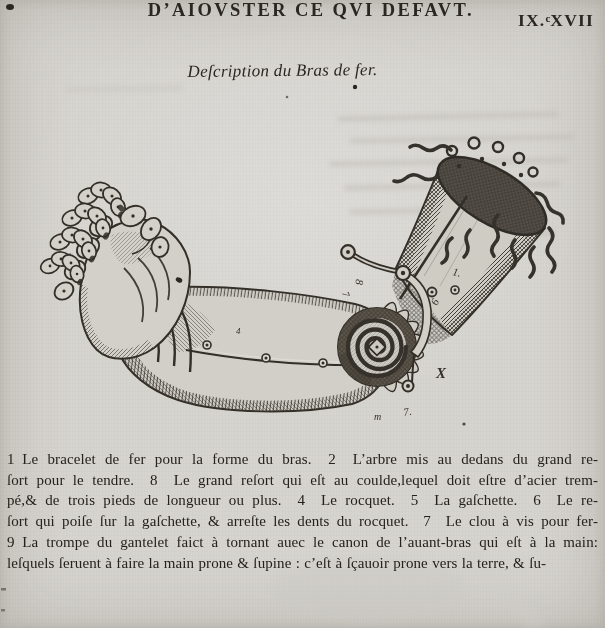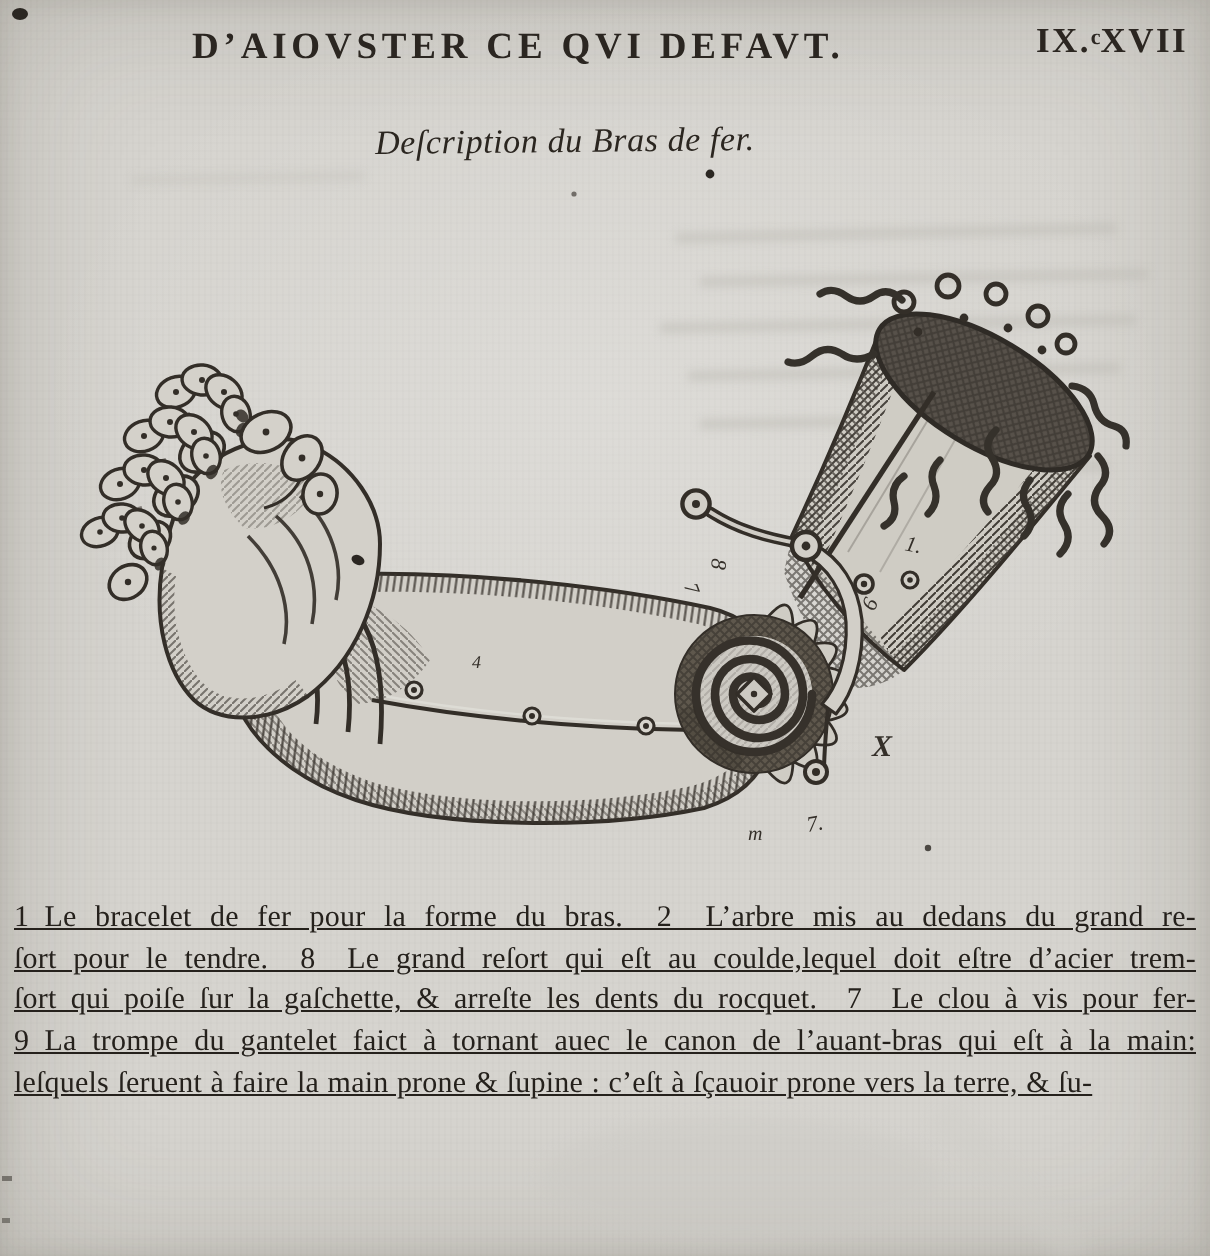--- a/index.html
+++ b/index.html
@@ -11,41 +11,41 @@
     background:
       radial-gradient(ellipse 420px 300px at 50% 32%, rgba(255,255,255,.18), rgba(255,255,255,0) 70%),
       repeating-linear-gradient(90deg, rgba(40,35,25,.014) 0 1px, rgba(0,0,0,0) 1px 3px),
       repeating-linear-gradient(0deg, rgba(40,35,25,.012) 0 1px, rgba(0,0,0,0) 1px 4px),
       #d6d4cf;
     box-shadow: inset 0 0 70px rgba(66,58,44,.20), inset 0 0 12px rgba(66,58,44,.12);
     font-family:"Liberation Serif","DejaVu Serif",serif;
     color:#26221d;
   }
   .header-title{
-    position:absolute;left:96px;top:14px;width:378px;
-    text-align:left;font-size:18.5px;font-weight:bold;
+    position:absolute;left:96px;top:0;width:378px;
+    text-align:right;font-size:18.5px;font-weight:bold;
     letter-spacing:2.4px;color:#2b2621;white-space:nowrap;
   }
   .folio{
     position:absolute;right:11px;top:10px;
     font-size:17.5px;font-weight:bold;letter-spacing:1.2px;color:#2b2621;white-space:nowrap;margin-left:20px;
   }
   .folio sup{font-size:11px;vertical-align:4px;letter-spacing:0;}
   .subtitle{
     position:absolute;left:0;right:40px;top:61px;
     text-align:center;font-style:italic;font-size:17px;
     letter-spacing:.3px;color:#2b2620;transform:rotate(-.6deg);
   }
   .figure-svg{position:absolute;left:0;top:0;}
   .caption{
     position:absolute;left:7px;right:7px;top:449px;
     font-size:15px;line-height:20.7px;
     letter-spacing:.1px;word-spacing:.4px;color:#25211c;
   }
-  .cap-line{text-align:justify;text-align-last:justify;text-decoration:underline;}
+  .cap-line{text-align:justify;text-align-last:justify;}
   .cap-line:last-child{text-align-last:left;}
   .fig-label{
     font-family:"Liberation Serif","DejaVu Serif",serif;
     fill:#35302a;font-style:italic;
   }
 </style>
 </head>
 <body>
 
 <div class="page">
@@ -294,18 +294,19 @@
       <ellipse cx="179" cy="280" rx="3.4" ry="2.4" transform="rotate(25 179 280)"></ellipse>
       <circle cx="464" cy="424" r="1.6" opacity=".8"></circle>
       <rect x="1" y="588" width="5" height="2.5" opacity=".5"></rect>
       <rect x="1" y="609" width="4" height="2.5" opacity=".45"></rect>
     </g>
   </svg>
 
   <div class="caption">
       <div class="cap-line">1 Le bracelet de fer pour la forme du bras.  2  L’arbre mis au dedans du grand re-</div>
       <div class="cap-line">ſort pour le tendre.  8  Le grand reſort qui eſt au coulde,lequel doit eſtre d’acier trem-</div>
+      <div class="cap-line">pé,&amp; de trois pieds de longueur ou plus.  4  Le rocquet.  5  La gaſchette.  6  Le re-</div>
       <div class="cap-line">ſort qui poiſe ſur la gaſchette, &amp; arreſte les dents du rocquet.  7  Le clou à vis pour fer-</div>
       <div class="cap-line">9 La trompe du gantelet faict à tornant auec le canon de l’auant-bras qui eſt à la main:</div>
       <div class="cap-line">leſquels ſeruent à faire la main prone &amp; ſupine : c’eſt à ſçauoir prone vers la terre, &amp; ſu-</div>
     </div>
 
 </div>
 
 </body></html>

